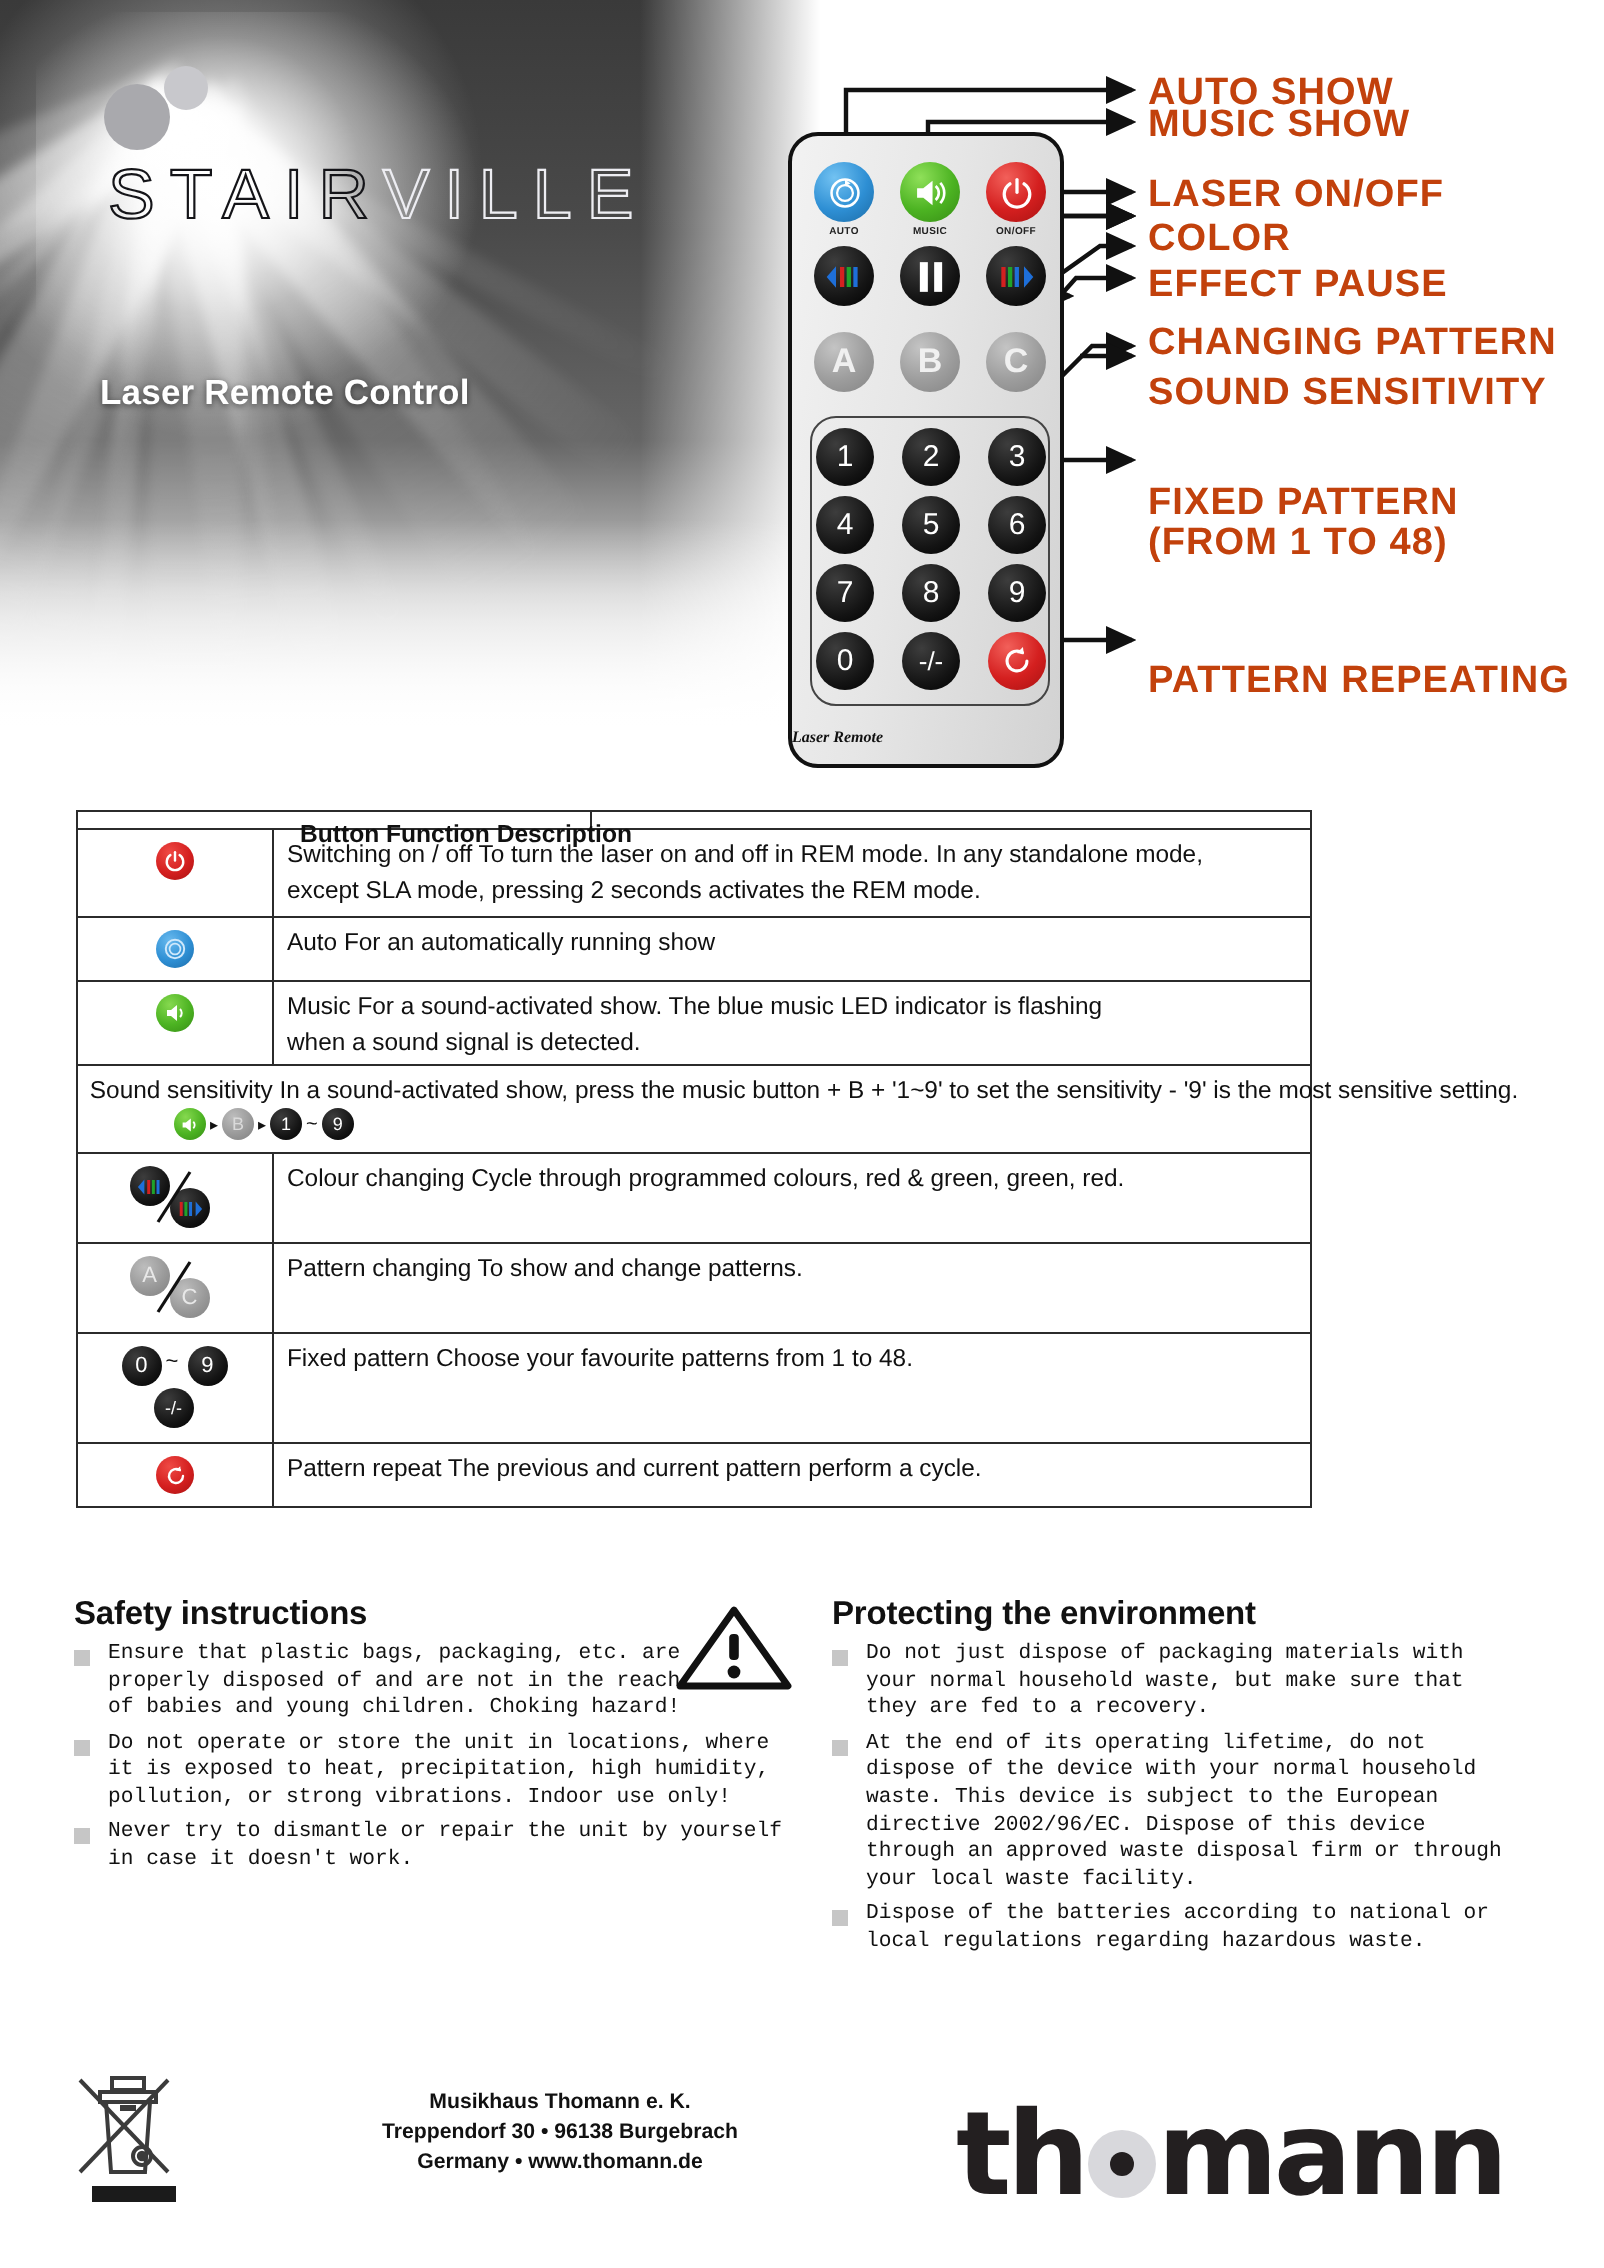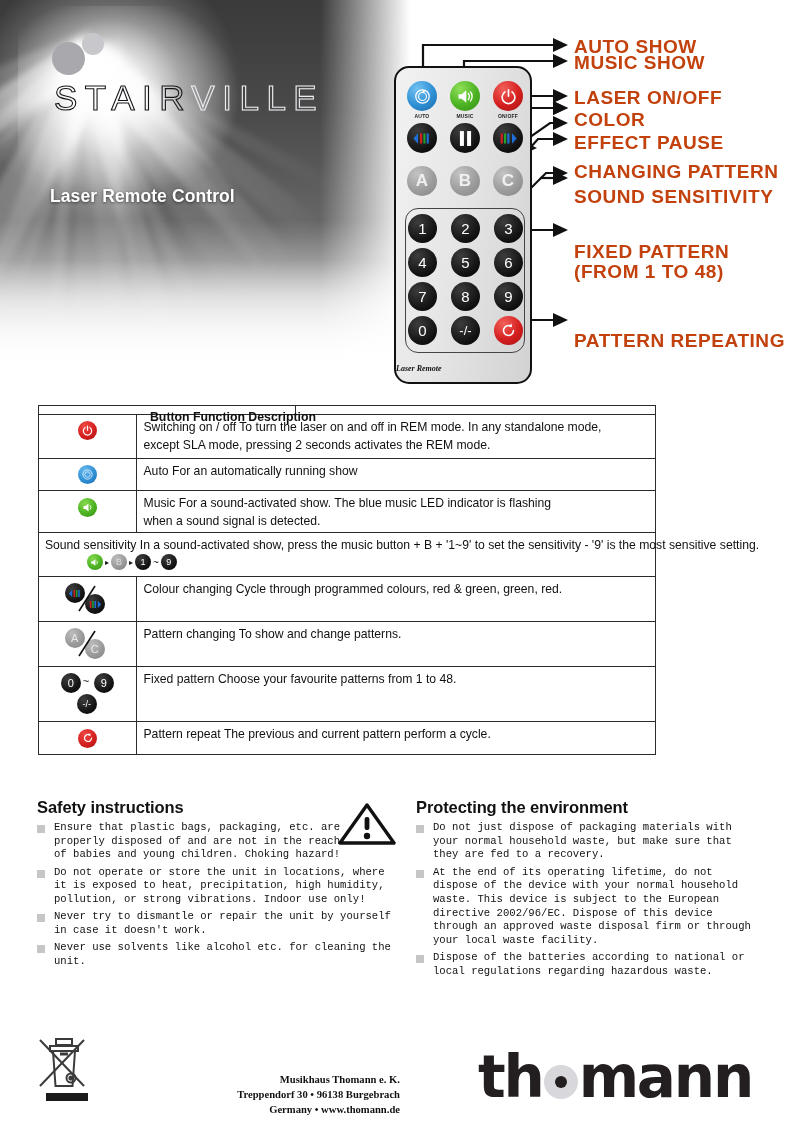--- a/index.html
+++ b/index.html
@@ -137,22 +137,22 @@
   .sec-title { font-size:16.5px; font-weight:bold; color:#111; letter-spacing:-0.1px; }
   .bullets { margin-top:4px;font-family:Liberation Mono, monospace; }
   .bullet-row { display:flex; margin-bottom:3.5px; }
   .bullet-sq {
     width:8px; height:8px; background:#c6c6c6; flex:0 0 8px; margin-top:4px; margin-right:9px;
   }
   .bullet-txt { font-size:10.6px; line-height:13.7px; color:#111; }
 
   
   .foot-addr {
-    position:absolute; left:160px; top:1072px; width:240px; text-align:right;
-    font-size:10.6px; font-weight:bold; line-height:15px; color:#111;font-family:Liberation Serif, serif;
+    position:absolute; left:160px; top:1044px; width:240px; text-align:center;
+    font-size:10.6px; font-weight:bold; line-height:15px; color:#111;
   }
   .thomann-logo {
     position:absolute; left:478px; top:1043px;
     font-size:58px; font-weight:bold; letter-spacing:-2.2px; color:#231f20;
     font-family:"DejaVu Sans", sans-serif;
   }
 </style>
 </head>
 <body>
 
@@ -476,24 +476,20 @@
         <div class="bullet-txt" style="width:292px;">Ensure that plastic bags, packaging, etc. are properly disposed of and are not in the reach of babies and young children. Choking hazard!</div>
       </div>
       <div class="bullet-row">
         <div class="bullet-sq"></div>
         <div class="bullet-txt" style="width:338px;">Do not operate or store the unit in locations, where it is exposed to heat, precipitation, high humidity, pollution, or strong vibrations. Indoor use only!</div>
       </div>
       <div class="bullet-row">
         <div class="bullet-sq"></div>
         <div class="bullet-txt" style="width:338px;">Never try to dismantle or repair the unit by yourself in case it doesn't work.</div>
       </div>
-      <div class="bullet-row">
-        <div class="bullet-sq"></div>
-        <div class="bullet-txt" style="width:338px;">Never use solvents like alcohol etc. for cleaning the unit.</div>
-      </div>
     </div>
   </div>
 
   <svg width="58" height="44" style="position:absolute;left:338px;top:802px;">
     <path d="M29 3 L56 41 L2 41 Z" fill="none" stroke="#111" stroke-width="3.4" stroke-linejoin="round"></path>
     <rect x="26.6" y="15" width="4.8" height="13" rx="2" fill="#111"></rect>
     <circle cx="29" cy="34" r="3.2" fill="#111"></circle>
   </svg>
 
   <div style="position:absolute;left:416px;top:798px;width:350px;">

